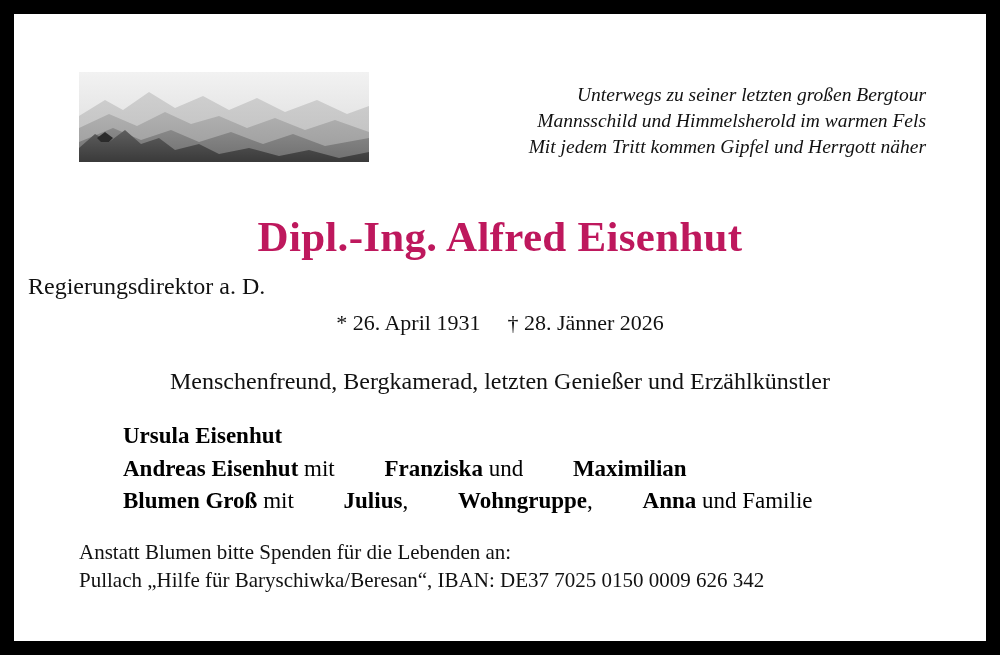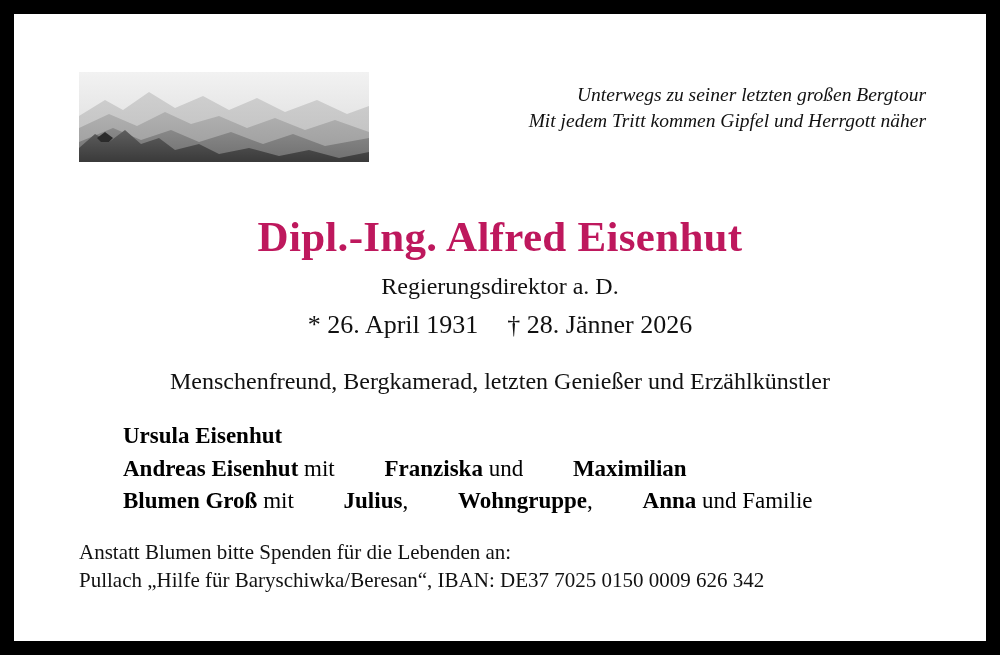--- a/index.html
+++ b/index.html
@@ -75,31 +75,31 @@
     font-size: 43px;
     font-weight: bold;
     letter-spacing: 0.3px;
     color: #be185d;
   }
   .deceased-title {
     position: absolute;
     left: 0;
     top: 245px;
     width: 100%;
+    text-align: left;
+    font-size: 24px;
+    color: #111111;
+  }
+  .dates {
+    position: absolute;
+    left: 0;
+    top: 282px;
+    width: 100%;
     text-align: center;
-    font-size: 24px;
-    color: #111111;
-  }
-  .dates {
-    position: absolute;
-    left: 0;
-    top: 282px;
-    width: 100%;
-    text-align: center;
-    font-size: 26px;
+    font-size: 22px;
     color: #111111;
   }
   .dates .sep {
     display: inline-block;
     width: 16px;
   }
   .epitaph {
     position: absolute;
     left: 0;
     top: 340px;
@@ -173,20 +173,21 @@
           <path d="M0,44 L26,28 L44,38 L70,20 L96,36 L124,24 L150,38 L178,26 L206,40 L238,28 L268,42 L290,34 L290,90 L0,90 Z" fill="url(#far)"></path>
           <path d="M0,56 L30,42 L58,54 L86,40 L112,52 L140,44 L168,56 L196,46 L226,58 L256,48 L290,60 L290,90 L0,90 Z" fill="url(#mid)"></path>
           <path d="M0,70 L34,56 L62,68 L92,58 L120,70 L152,60 L184,72 L214,62 L246,74 L290,66 L290,90 L0,90 Z" fill="url(#near)"></path>
           <path d="M0,90 L0,76 L16,62 L30,70 L46,58 L62,72 L80,66 L96,78 L120,72 L140,82 L170,76 L200,84 L230,78 L260,86 L290,80 L290,90 Z" fill="url(#front)"></path>
           <path d="M18,66 L26,60 L34,66 L30,70 L22,70 Z" fill="#2b2b2b"></path>
         </svg>
       </div>
 
       <div class="verse">
         <div>Unterwegs zu seiner letzten großen Bergtour</div>
+        <div>Mannsschild und Himmelsherold im warmen Fels</div>
         <div>Mit jedem Tritt kommen Gipfel und Herrgott näher</div>
       </div>
     </div>
 
     <div class="deceased-name">Dipl.-Ing. Alfred Eisenhut</div>
     <div class="deceased-title">Regierungsdirektor a. D.</div>
 
     <div class="dates">
       <span>* 26. April 1931</span>
       <span class="sep"></span>

